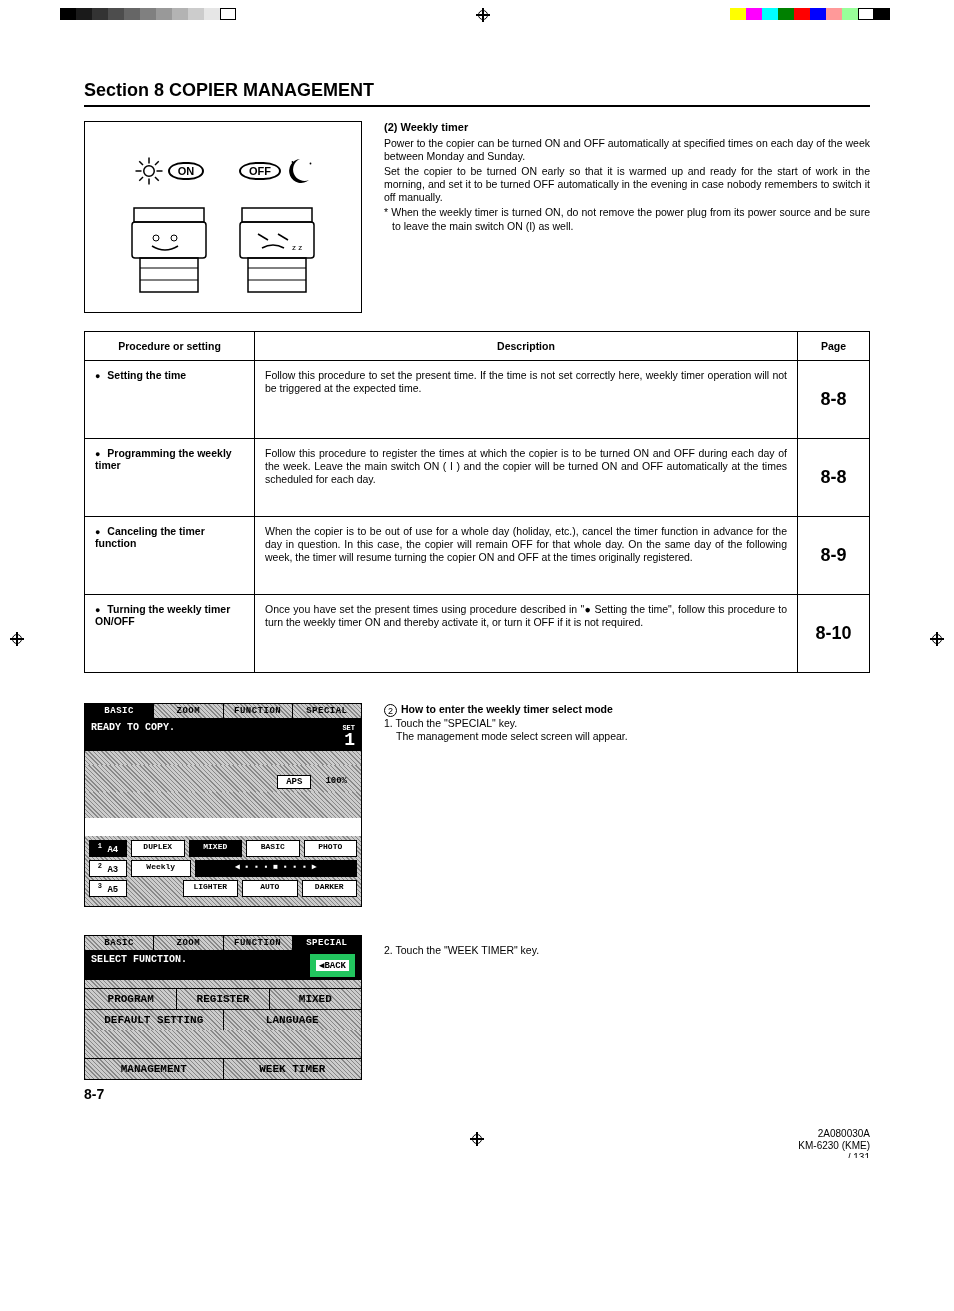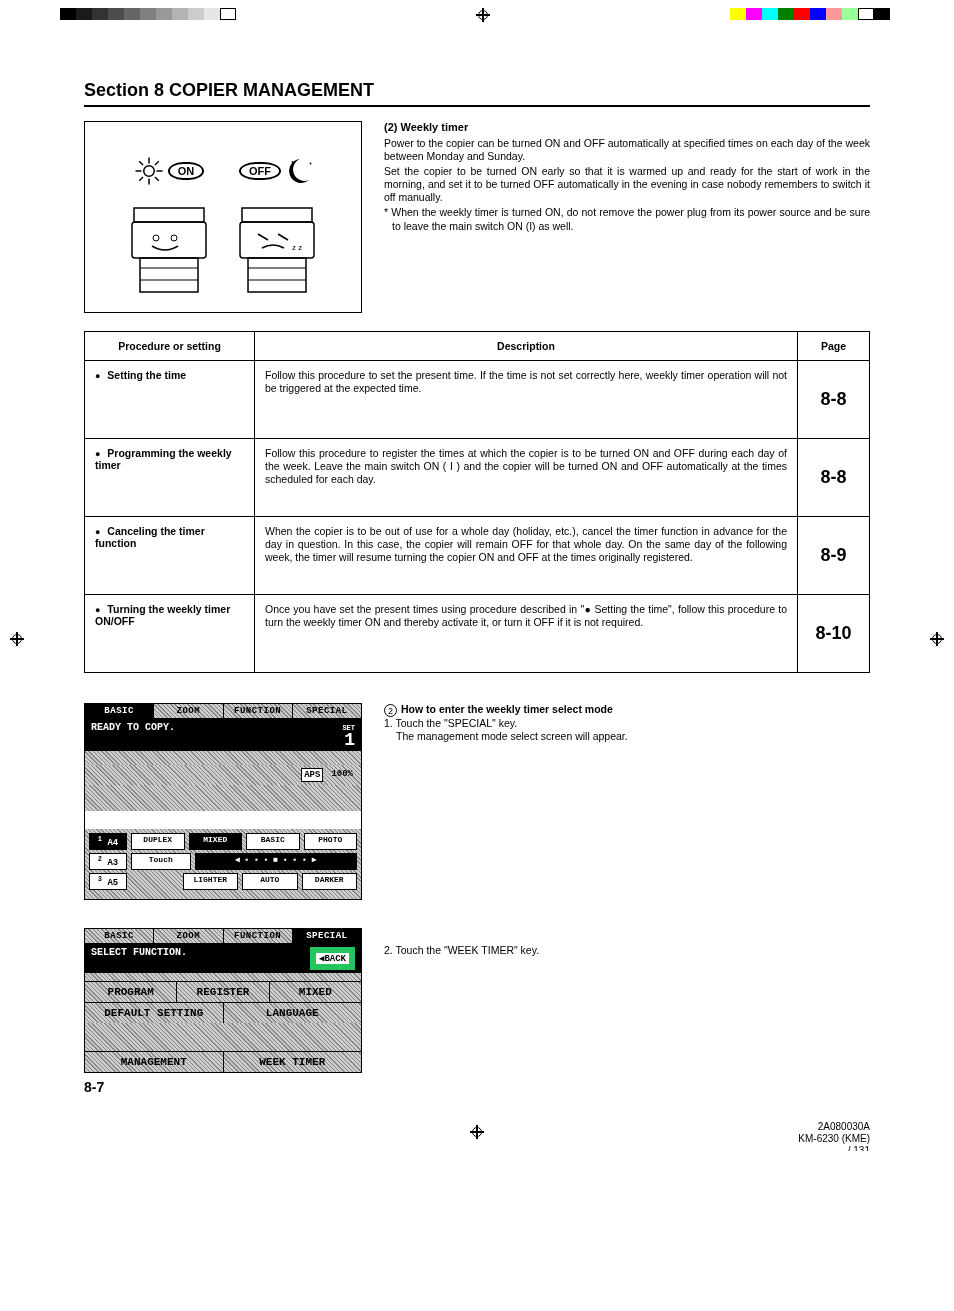--- a/index.html
+++ b/index.html
@@ -94,21 +94,21 @@
   }
   .panel .tabs { display:flex; border-bottom:1px solid #000;}
   .panel .tab { flex:1; text-align:center; padding:2px 0; border-right:1px solid #000; background:#fff; font-size:9px; letter-spacing:0.5px;}
   .panel .tab:last-child { border-right:none;}
   .panel .tab.active { background:#000; color:#fff; }
   .panel .hatch { background:repeating-linear-gradient(45deg,#888 0px,#888 1px,#ccc 1px,#ccc 3px); }
   .panel .status-bar { color:#fff; background:#000; padding:3px 6px; display:flex; justify-content:space-between; font-size:10px;}
   .panel .status-bar .setnum { text-align:right; }
   .panel .status-bar .big1 { font-size:18px; line-height:14px; }
   .panel .midrow { padding:3px 6px; display:flex; gap:6px; justify-content:flex-end; font-size:9px;}
-  .panel .midrow .box { border:1px solid #000; background:#fff; padding:1px 2px;}
+  .panel .midrow .box { border:1px solid #000; background:#fff; padding:1px 8px;margin-top:7px;}
   .panel .grid-area { padding:4px 4px 6px 4px;margin-top:18px; }
   .panel .grow { display:flex; gap:4px; margin-bottom:3px; align-items:stretch;}
   .panel .sz { border:1px solid #000; background:#fff; width:38px; text-align:center; font-size:9px; padding:1px 0;}
   .panel .sz.dark { background:#000; color:#fff;}
   .panel .btn { border:1px solid #000; background:#fff; padding:1px 3px; font-size:8px; text-align:center; flex:1;}
   .panel .btn.dark { background:#000; color:#fff;}
   .panel2 .fnrow { display:flex; border-top:1px solid #000;}
   .panel2 .fnrow .cell { flex:1; border-right:1px solid #000; text-align:center; padding:4px 2px; font-size:11px;}
   .panel2 .fnrow .cell:last-child{border-right:none;}
   .panel2 .blank { height:28px; }
@@ -284,21 +284,21 @@
         <div class="grid-area hatch">
           <div class="grow">
             <div class="sz dark"><sup style="font-size:7px;">1</sup> <span>A4</span></div>
             <div class="btn">DUPLEX</div>
             <div class="btn dark">MIXED</div>
             <div class="btn">BASIC</div>
             <div class="btn">PHOTO</div>
           </div>
           <div class="grow">
             <div class="sz"><sup style="font-size:7px;">2</sup> <span>A3</span></div>
-            <div class="btn">Touch</div>
+            <div class="btn">Weekly</div>
             <div class="btn dark" style="flex:3;">◀ ▪ ▪ ▪ ■ ▪ ▪ ▪ ▶</div>
           </div>
           <div class="grow">
             <div class="sz"><sup style="font-size:7px;">3</sup> <span>A5</span></div>
             <div style="flex:1;"></div>
             <div class="btn">LIGHTER</div>
             <div class="btn">AUTO</div>
             <div class="btn">DARKER</div>
           </div>
         </div>

